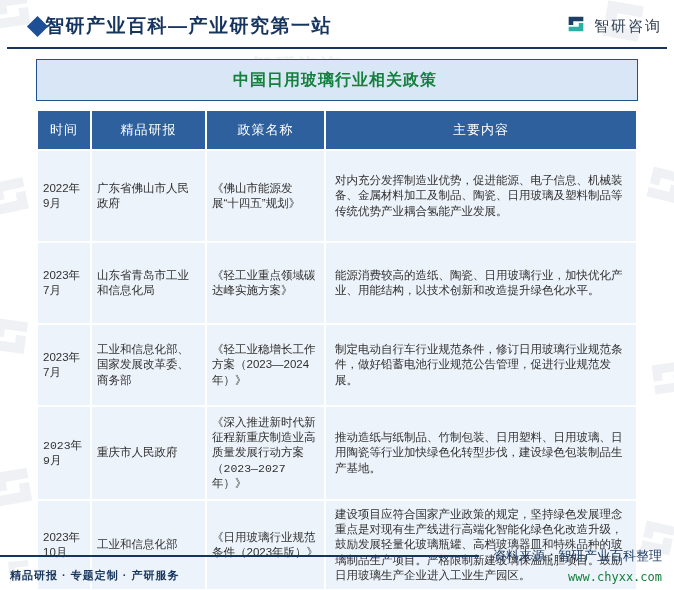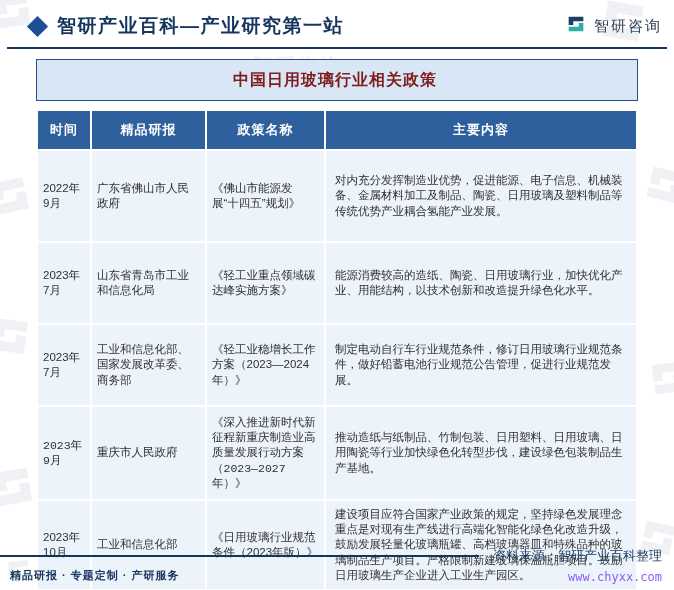--- a/index.html
+++ b/index.html
@@ -7,46 +7,46 @@
     width:674px;height:590px;position:relative;overflow:hidden;
     background:#ffffff;
     font-family:"Liberation Sans","DejaVu Sans",sans-serif;
     color:#16355e;
   }
   
   .topbar{
     display:flex;justify-content:space-between;align-items:center;
     padding:13px 12px 5px 30px;
   }
-  .brand-left{display:flex;align-items:center;gap:12px;text-align:right;}
+  .brand-left{display:flex;align-items:center;text-align:right;}
   .diamond{
     width:15px;height:15px;background:#1e4f96;transform:rotate(45deg);
     flex:0 0 auto;
   }
   .page-title{
     font-size:19px;font-weight:bold;color:#16355e;margin:0;
     letter-spacing:1.5px;
   }
   .brand-right{display:flex;align-items:center;gap:7px;}
   .brand-name{font-size:15px;color:#2c3e52;letter-spacing:2px;}
   .top-rule{border-top:2px solid #16355e;margin:3px 7px 0 7px;}
 
   
   main{margin:10px 36px 0 36px;position:relative;z-index:2;}
   .table-title{
-    border:1px solid #24508c;background:#d8e6f6;color:#7f1d1d;
+    border:1px solid #24508c;background:#d8e6f6;color:#15803d;
     font-weight:bold;font-size:16px;text-align:center;
     padding:10px 4px 9px 0;letter-spacing:1px;
   }
   table{
     width:100%;border-collapse:separate;border-spacing:2px;
     margin-top:8px;table-layout:fixed;
   }
   th{
-    background:#2e609e;color:#ffffff;font-size:13px;font-weight:bold;
+    background:#2e609e;color:#ffffff;font-size:13px;font-weight:normal;
     padding:10px 2px;letter-spacing:1px;
   }
   td{
     background:#edf3fa;color:#303030;font-size:11.5px;line-height:1.32;
     vertical-align:middle;text-align:left;padding:6px 5px;
     word-break:break-all;
   }
   td.c-content{text-align:left;padding:2px 9px;}
   tr.r1 td{height:78px;}
   tr.r2 td{height:68px;}
@@ -59,21 +59,21 @@
   .source-row{display:flex;align-items:center;}
   .hrule{flex:1;border-top:2px solid #16355e;margin-right:14px;}
   .source{color:#16355e;font-size:13px;padding-right:12px;white-space:nowrap;}
   .bottom-row{
     display:flex;justify-content:space-between;align-items:flex-start;
     padding:3px 12px 0 10px;
   }
   .services{color:#16355e;font-size:11px;font-weight:bold;letter-spacing:1px;}
   .website{
     font-family:"DejaVu Sans Mono","Liberation Mono",monospace;
-    font-size:12px;color:#8b5cf6;margin-top:2px;
+    font-size:12px;color:#15803d;margin-top:2px;
   }
 
   
   .wm{position:absolute;opacity:0.12;pointer-events:none;z-index:1;}
   .wm svg{display:block;}
   .wm-text{
     position:absolute;opacity:0.08;color:#4a6a8a;font-size:20px;
     letter-spacing:3px;pointer-events:none;z-index:1;font-weight:bold;
   }
 </style>

